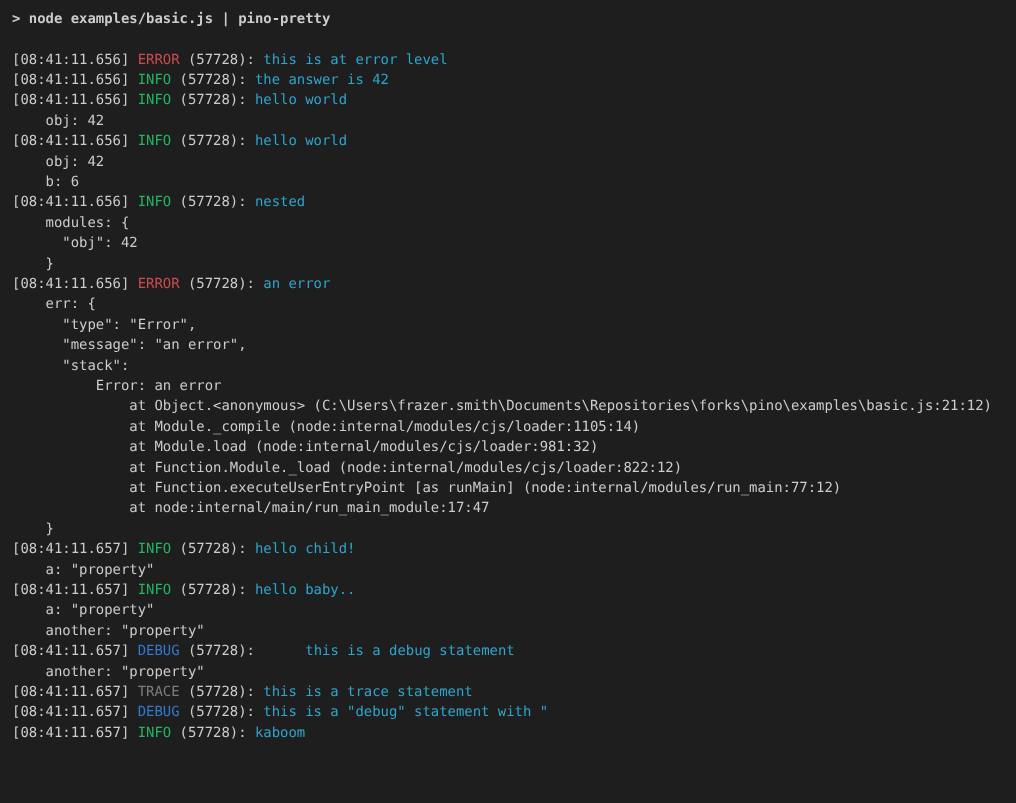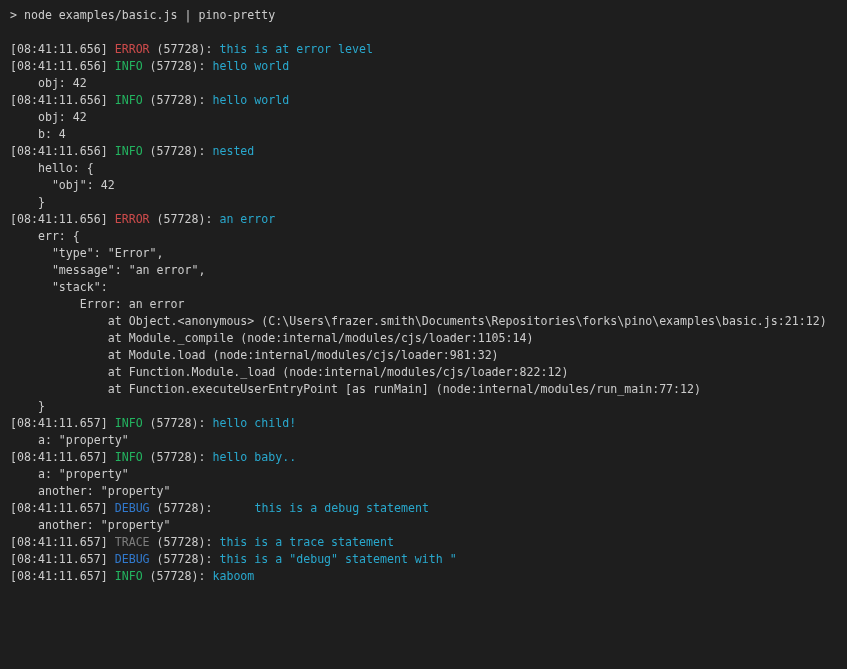--- a/index.html
+++ b/index.html
@@ -27,43 +27,45 @@
     white-space: pre;
     height: 17px;
   }
   .line span { white-space: pre; }
 </style>
 </head>
 <body>
 
 <div class="terminal">
   <div>
-      <div class="line"><span style="color: rgb(204, 204, 204);">&gt; node examples/basic.js | pino-pretty</span></div>
+      <div class="line"><span style="color: rgb(204, 204, 204); font-weight: bold;">&gt; node examples/basic.js | pino-pretty</span></div>
       <div class="line"> </div>
       <div class="line"><span style="color: rgb(204, 204, 204);">[08:41:11.656] </span><span style="color: rgb(205, 75, 75);">ERROR</span><span style="color: rgb(204, 204, 204);"> (57728): </span><span style="color: rgb(41, 168, 205);">this is at error level</span></div>
+      <div class="line"><span style="color: rgb(204, 204, 204);">[08:41:11.656] </span><span style="color: rgb(35, 180, 96);">INFO</span><span style="color: rgb(204, 204, 204);"> (57728): </span><span style="color: rgb(41, 168, 205);">the answer is 42</span></div>
       <div class="line"><span style="color: rgb(204, 204, 204);">[08:41:11.656] </span><span style="color: rgb(35, 180, 96);">INFO</span><span style="color: rgb(204, 204, 204);"> (57728): </span><span style="color: rgb(41, 168, 205);">hello world</span></div>
       <div class="line"><span style="color: rgb(204, 204, 204);">    obj: 42</span></div>
       <div class="line"><span style="color: rgb(204, 204, 204);">[08:41:11.656] </span><span style="color: rgb(35, 180, 96);">INFO</span><span style="color: rgb(204, 204, 204);"> (57728): </span><span style="color: rgb(41, 168, 205);">hello world</span></div>
       <div class="line"><span style="color: rgb(204, 204, 204);">    obj: 42</span></div>
-      <div class="line"><span style="color: rgb(204, 204, 204);">    b: 4</span></div>
+      <div class="line"><span style="color: rgb(204, 204, 204);">    b: 6</span></div>
       <div class="line"><span style="color: rgb(204, 204, 204);">[08:41:11.656] </span><span style="color: rgb(35, 180, 96);">INFO</span><span style="color: rgb(204, 204, 204);"> (57728): </span><span style="color: rgb(41, 168, 205);">nested</span></div>
-      <div class="line"><span style="color: rgb(204, 204, 204);">    hello: {</span></div>
+      <div class="line"><span style="color: rgb(204, 204, 204);">    modules: {</span></div>
       <div class="line"><span style="color: rgb(204, 204, 204);">      "obj": 42</span></div>
       <div class="line"><span style="color: rgb(204, 204, 204);">    }</span></div>
       <div class="line"><span style="color: rgb(204, 204, 204);">[08:41:11.656] </span><span style="color: rgb(205, 75, 75);">ERROR</span><span style="color: rgb(204, 204, 204);"> (57728): </span><span style="color: rgb(41, 168, 205);">an error</span></div>
       <div class="line"><span style="color: rgb(204, 204, 204); margin-top: 28px;">    err: {</span></div>
       <div class="line"><span style="color: rgb(204, 204, 204);">      "type": "Error",</span></div>
       <div class="line"><span style="color: rgb(204, 204, 204);">      "message": "an error",</span></div>
       <div class="line"><span style="color: rgb(204, 204, 204);">      "stack":</span></div>
       <div class="line"><span style="color: rgb(204, 204, 204);">          Error: an error</span></div>
       <div class="line"><span style="color: rgb(204, 204, 204);">              at Object.&lt;anonymous&gt; (C:\Users\frazer.smith\Documents\Repositories\forks\pino\examples\basic.js:21:12)</span></div>
       <div class="line"><span style="color: rgb(204, 204, 204);">              at Module._compile (node:internal/modules/cjs/loader:1105:14)</span></div>
       <div class="line"><span style="color: rgb(204, 204, 204);">              at Module.load (node:internal/modules/cjs/loader:981:32)</span></div>
       <div class="line"><span style="color: rgb(204, 204, 204);">              at Function.Module._load (node:internal/modules/cjs/loader:822:12)</span></div>
       <div class="line"><span style="color: rgb(204, 204, 204);">              at Function.executeUserEntryPoint [as runMain] (node:internal/modules/run_main:77:12)</span></div>
+      <div class="line"><span style="color: rgb(204, 204, 204);">              at node:internal/main/run_main_module:17:47</span></div>
       <div class="line"><span style="color: rgb(204, 204, 204);">    }</span></div>
       <div class="line"><span style="color: rgb(204, 204, 204);">[08:41:11.657] </span><span style="color: rgb(35, 180, 96);">INFO</span><span style="color: rgb(204, 204, 204);"> (57728): </span><span style="color: rgb(41, 168, 205);">hello child!</span></div>
       <div class="line"><span style="color: rgb(204, 204, 204);">    a: "property"</span></div>
       <div class="line"><span style="color: rgb(204, 204, 204);">[08:41:11.657] </span><span style="color: rgb(35, 180, 96);">INFO</span><span style="color: rgb(204, 204, 204);"> (57728): </span><span style="color: rgb(41, 168, 205);">hello baby..</span></div>
       <div class="line"><span style="color: rgb(204, 204, 204);">    a: "property"</span></div>
       <div class="line"><span style="color: rgb(204, 204, 204);">    another: "property"</span></div>
       <div class="line"><span style="color: rgb(204, 204, 204);">[08:41:11.657] </span><span style="color: rgb(49, 121, 205);">DEBUG</span><span style="color: rgb(204, 204, 204);"> (57728): </span><span style="color: rgb(41, 168, 205); margin-left: 35px;">this is a debug statement</span></div>
       <div class="line"><span style="color: rgb(204, 204, 204);">    another: "property"</span></div>
       <div class="line"><span style="color: rgb(204, 204, 204);">[08:41:11.657] </span><span style="color: rgb(125, 125, 125);">TRACE</span><span style="color: rgb(204, 204, 204);"> (57728): </span><span style="color: rgb(41, 168, 205);">this is a trace statement</span></div>
       <div class="line"><span style="color: rgb(204, 204, 204);">[08:41:11.657] </span><span style="color: rgb(49, 121, 205);">DEBUG</span><span style="color: rgb(204, 204, 204);"> (57728): </span><span style="color: rgb(41, 168, 205);">this is a "debug" statement with "</span></div>

